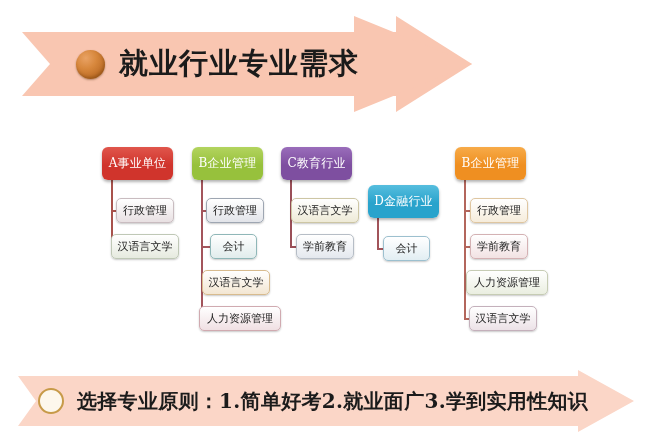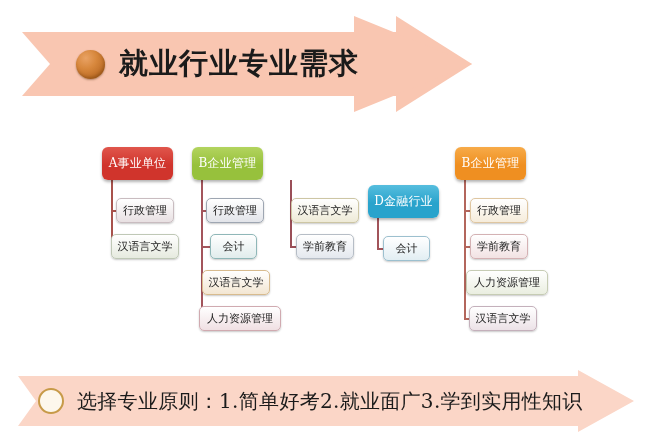--- a/index.html
+++ b/index.html
@@ -83,21 +83,21 @@
     font-family: "DejaVu Serif", "Liberation Serif", serif;
     font-size: 29px;
     font-weight: 700;
     color: #1b1b1b;
     letter-spacing: 1px;
     white-space: nowrap;
   }
   .banner-sub {
     font-family: "DejaVu Serif", "Liberation Serif", serif;
     font-size: 20px;
-    font-weight: 400;
+    font-weight: 700;
     color: #1b1b1b;
     letter-spacing: 0.3px;
     white-space: nowrap;
   }
 
   
   #columns {
     position: absolute;
     left: 0;
     top: 0;
@@ -197,20 +197,23 @@
         <div class="col-item" style="left: 202px; top: 270px; width: 68px; border-color: rgb(216, 187, 142); background: linear-gradient(rgb(255, 255, 255) 0%, rgb(243, 230, 210) 100%);">
           <span>汉语言文学</span>
         </div>
         <div class="conn-h" style="left: 201px; top: 317.5px; width: 2px; background: rgb(163, 85, 92);"></div>
         <div class="col-item" style="left: 199px; top: 306px; width: 82px; border-color: rgb(208, 170, 176); background: linear-gradient(rgb(255, 255, 255) 0%, rgb(240, 224, 227) 100%);">
           <span>人力资源管理</span>
         </div>
       </div>
       <div style="position: absolute; left: 0px; top: 0px; width: 650px; height: 445px;">
         <div class="conn-v" style="left: 290px; top: 180px; height: 66.5px; background: rgb(154, 79, 88);"></div>
+        <div class="col-header" style="left: 281px; top: 147px; background: linear-gradient(rgb(154, 109, 187) 0%, rgb(126, 79, 160) 55%, rgb(126, 79, 160) 100%);">
+          <span>C教育行业</span>
+        </div>
         <div class="conn-h" style="left: 290px; top: 209.5px; width: 2px; background: rgb(154, 79, 88);"></div>
         <div class="col-item" style="left: 291px; top: 198px; width: 68px; border-color: rgb(205, 198, 164); background: linear-gradient(rgb(255, 255, 255) 0%, rgb(238, 234, 215) 100%);">
           <span>汉语言文学</span>
         </div>
         <div class="conn-h" style="left: 290px; top: 245.5px; width: 6px; background: rgb(154, 79, 88);"></div>
         <div class="col-item" style="left: 296px; top: 234px; width: 58px; border-color: rgb(182, 189, 198); background: linear-gradient(rgb(255, 255, 255) 0%, rgb(228, 232, 238) 100%);">
           <span>学前教育</span>
         </div>
       </div>
       <div style="position: absolute; left: 0px; top: 0px; width: 650px; height: 445px; margin-top: 38px;">

